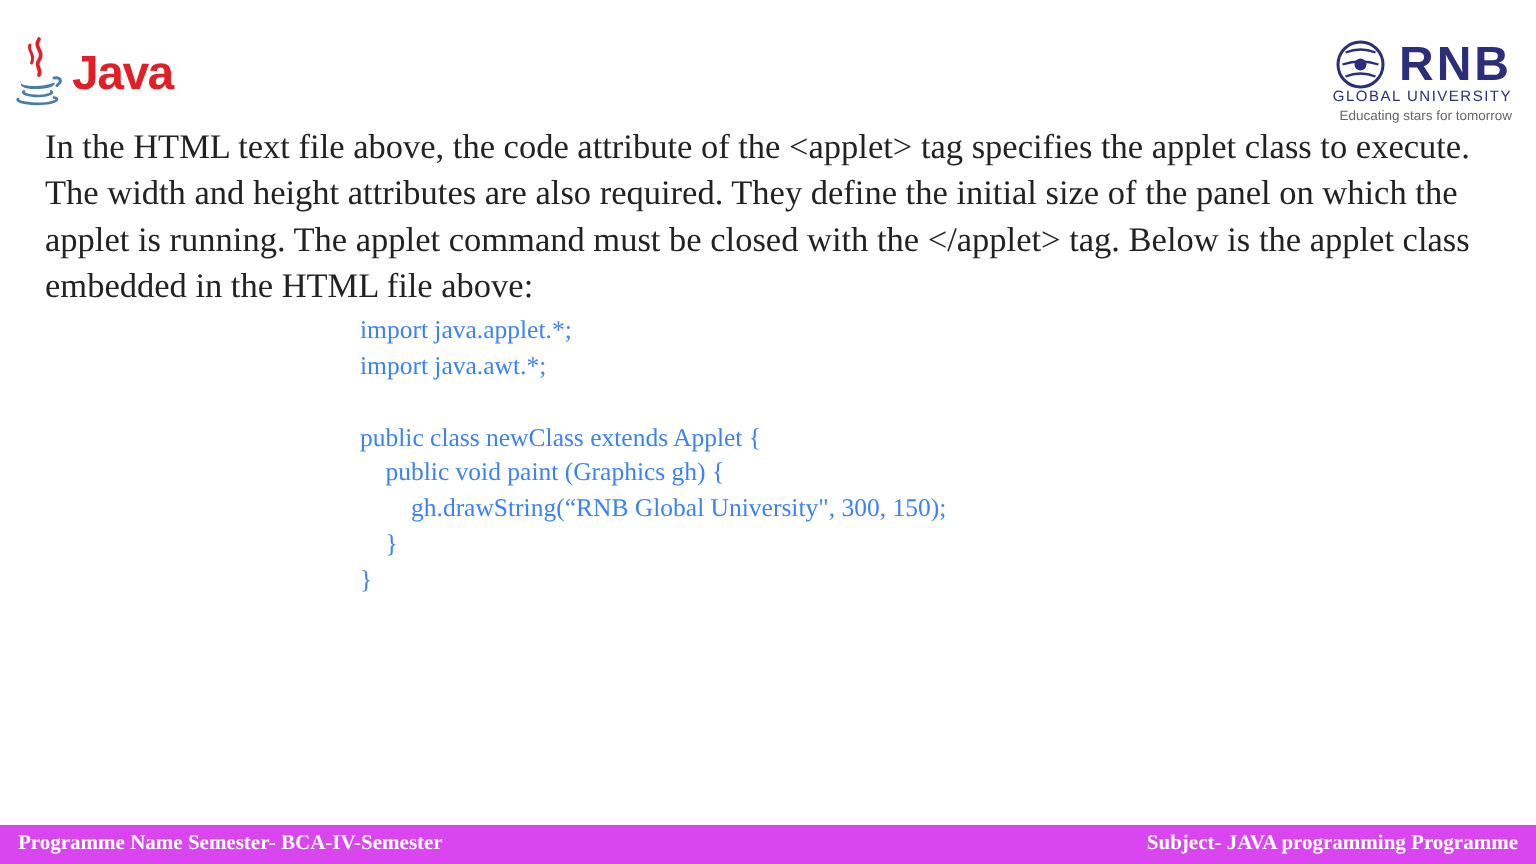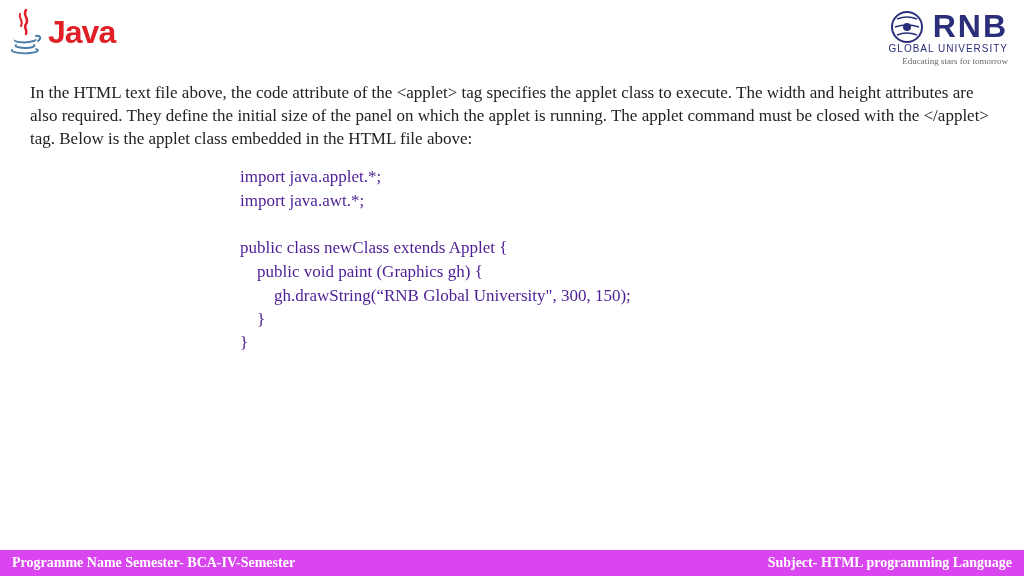--- a/index.html
+++ b/index.html
@@ -12,21 +12,21 @@
       height: 576px;
       font-family: Georgia, 'Times New Roman', serif;
       background: #ffffff;
       position: relative;
       overflow: hidden;
     }
     .header {
       display: flex;
       justify-content: space-between;
       align-items: flex-start;
-      padding: 8px 16px 0 8px;
+      padding: 24px 16px 0 8px;
       height: 70px;
     }
     .java-logo {
       display: flex;
       align-items: center;
       gap: 4px;
     }
     .java-cup {
       width: 36px;
       height: 48px;
@@ -60,39 +60,39 @@
       letter-spacing: 2px;
     }
     .rnb-sub {
       font-family: Liberation Sans, sans-serif;
       font-size: 10px;
       color: #2b2e7a;
       letter-spacing: 1px;
       margin-top: -2px;
     }
     .rnb-tag {
-      font-family: Liberation Serif, serif;
+      font-family: Liberation Sans, sans-serif;
       font-size: 9px;
       color: #666;
       margin-top: 2px;
     }
     .content {
       padding: 12px 30px 0 30px;
     }
     .paragraph {
-      font-size: 17px;
+      font-size: 23px;
       line-height: 1.35;
       color: #222;
     }
     .code-block {
-      margin-top: 14px;
+      margin-top: 2px;
       margin-left: 210px;
       font-size: 17px;
       line-height: 1.4;
-      color: #4c1d95;
+      color: #3b82f6;
       white-space: pre;
     }
     .footer {
       position: absolute;
       bottom: 0;
       left: 0;
       right: 0;
       height: 26px;
       background: #d946ef;
       color: #ffffff;
@@ -147,14 +147,14 @@
 
 public class newClass extends Applet {
     public void paint (Graphics gh) {
         gh.drawString(“RNB Global University", 300, 150);
     }
 }</div>
 </div>
 
 <div class="footer">
   <span>Programme Name Semester- BCA-IV-Semester</span>
-  <span>Subject- HTML programming Language</span>
+  <span>Subject- JAVA programming Programme</span>
 </div>
 
 </body></html>

